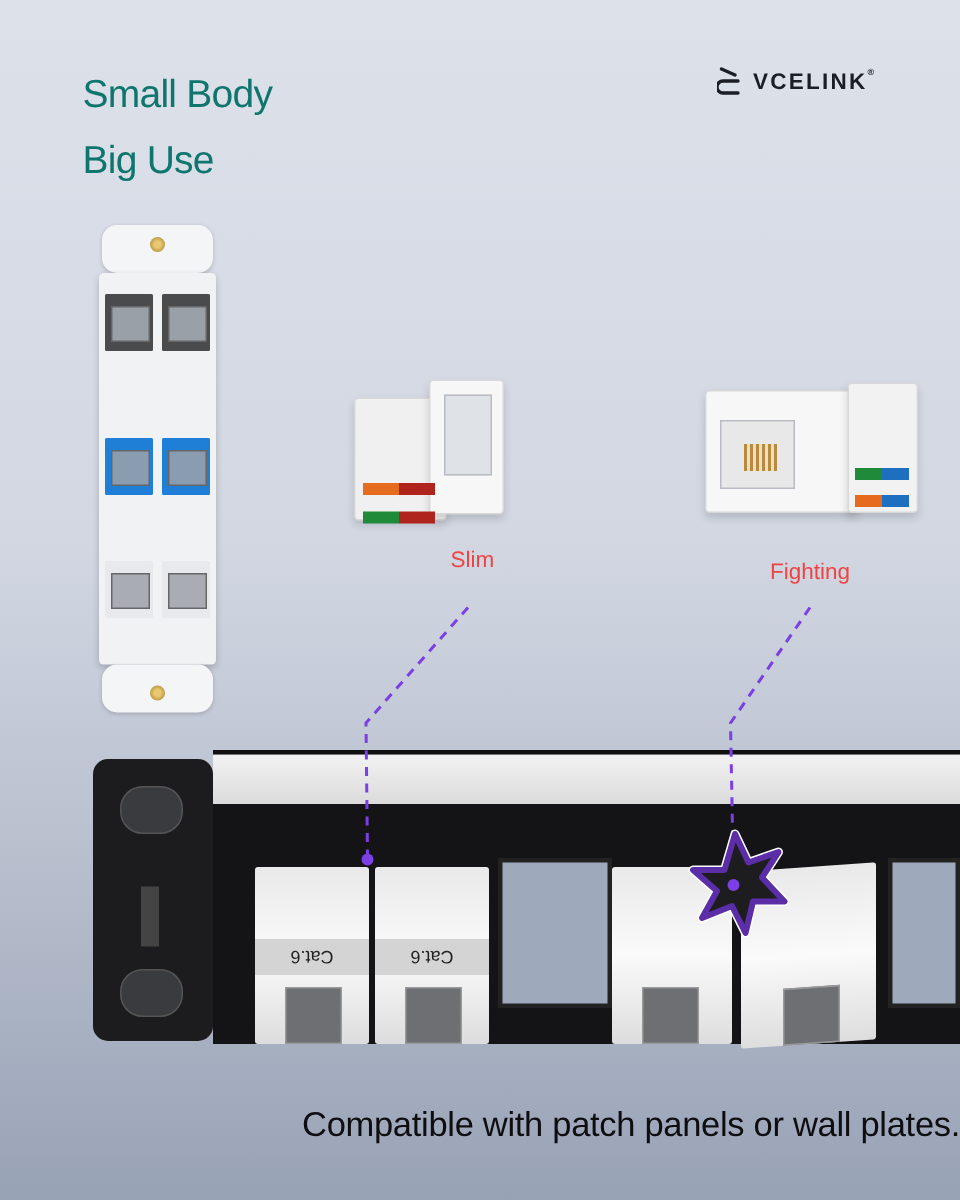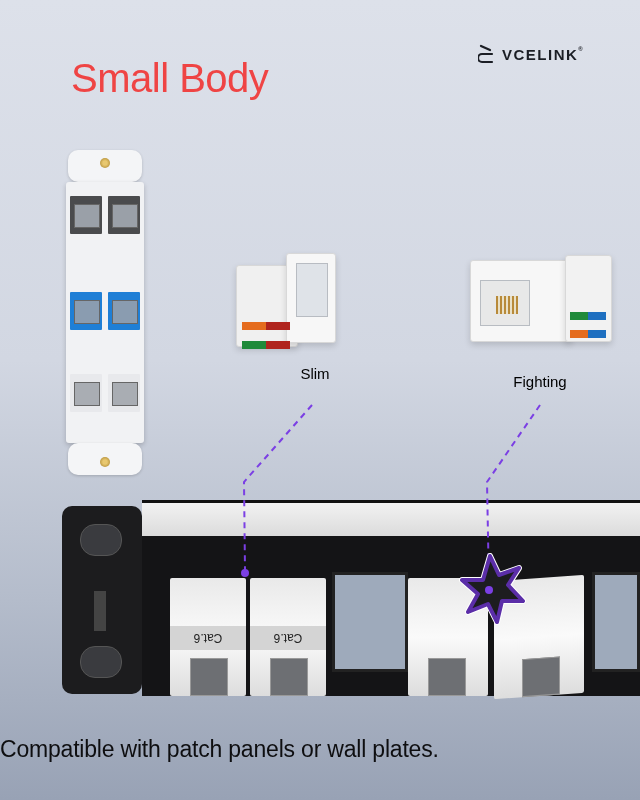--- a/index.html
+++ b/index.html
@@ -3,22 +3,22 @@
 <meta charset="utf-8">
 <style>
   html, body { margin:0; padding:0; }
   body {
     width:640px; height:800px; overflow:hidden; position:relative;
     background: linear-gradient(180deg, #dde1ea 0%, #d2d7e2 45%, #b4bccb 75%, #98a2b5 100%);
     font-family: "Liberation Sans", sans-serif;
   }
   .abs { position:absolute; }
   #headline {
-    left:55px; top:40px; font-size:40px; line-height:44px; color:#ef4444;
-    letter-spacing:-0.5px; font-weight:400; margin:16px;
+    left:55px; top:40px; font-size:26px; line-height:44px; color:#0f766e;
+    letter-spacing:-0.5px; font-weight:400; margin:0;
   }
   #headline span { display:block; }
   #brand { left:478px; top:44px; display:flex; align-items:center; gap:8px; color:#1b1e25; }
   #brand .logo-text { font-size:15px; font-weight:700; letter-spacing:1.5px; }
   #brand .reg { font-size:6px; vertical-align:top; }
 
   
   #wallplate { left:60px; top:150px; width:90px; height:325px; }
   .plate-ear { position:absolute; left:8px; width:74px; height:32px; background:#f4f5f7; border-radius:10px; box-shadow:0 1px 3px rgba(0,0,0,.18); }
   .plate-ear.top { top:0; }
@@ -29,41 +29,42 @@
   .port .hole { position:absolute; left:4px; top:8px; width:24px; height:22px; background:#9aa0a8; border:1px solid #666; }
   .port.black { background:#4a4b4d; }
   .port.blue { background:#1f7fd6; }
   .port.white { background:#e8e9ec; }
 
   
   .jack { position:absolute; }
   .jack-body { position:absolute; background:#f7f7f7; border:1px solid #d8d8d8; border-radius:3px; box-shadow:0 3px 6px rgba(0,0,0,.15); }
   .stripe { position:absolute; height:8px; }
   .jack-window { position:absolute; background:#dfe3e8; border:1px solid #b8bcc2; }
-  .label { position:absolute; text-align:center; color:#000000; font-size:15px; line-height:18px; }
+  .label { position:absolute; text-align:center; color:#ef4444; font-size:15px; line-height:18px; }
 
   
   #panel { left:62px; top:500px; width:578px; height:200px; }
   .ear { position:absolute; left:0; top:6px; width:80px; height:188px; background:#1c1c1e; border-radius:10px; }
   .ear-hole { position:absolute; left:18px; width:40px; height:30px; background:#3a3b3f; border-radius:15px; border:1px solid #555; }
   .top-bar { position:absolute; left:80px; top:0; width:498px; height:36px; background:linear-gradient(#f2f2f2,#d9d9d9); border-top:3px solid #111; }
   .frame { position:absolute; left:80px; top:36px; width:498px; height:160px; background:#141416; }
   .slot { position:absolute; top:72px; width:76px; height:100px; background:#1d1d20; }
   .slot.empty { background:#9eaabb; border:3px solid #222; box-sizing:border-box; }
   .module { position:absolute; top:78px; width:76px; height:118px; background:linear-gradient(#e9e9e9,#fafafa 50%,#ddd); border-radius:2px; }
   .module .cat { position:absolute; left:0; right:0; top:48px; height:24px; background:#d4d4d4; text-align:center; line-height:24px; font-size:12px; color:#222; transform:rotate(180deg); }
   .module .clip { position:absolute; left:20px; bottom:0; width:36px; height:36px; background:#6d6f73; border:1px solid #999; }
-  #tagline { left:0; width:640px; top:736px; text-align:left; font-size:23px; color:#0e0e10; letter-spacing:-0.2px; }
+  #tagline { left:0; width:640px; top:736px; text-align:right; font-size:23px; color:#0e0e10; letter-spacing:-0.2px; }
   svg.overlay { position:absolute; left:0; top:0; pointer-events:none; }
 </style>
 </head>
 <body>
 
 <h1 id="headline" class="abs">
   <span>Small Body</span>
+  <span>Big Use</span>
 </h1>
 
 <div id="brand" class="abs">
   <svg width="16" height="20" viewBox="0 0 16 20">
     <path d="M3 2 L12 6 M14 10 H4 a4 4 0 0 0 0 8 H14" fill="none" stroke="#1b1e25" stroke-width="2.2" stroke-linecap="round"></path>
   </svg>
   <span class="logo-text"><span>VCELINK</span><span class="reg">®</span></span>
 </div>
 
 <div id="wallplate" class="abs">

